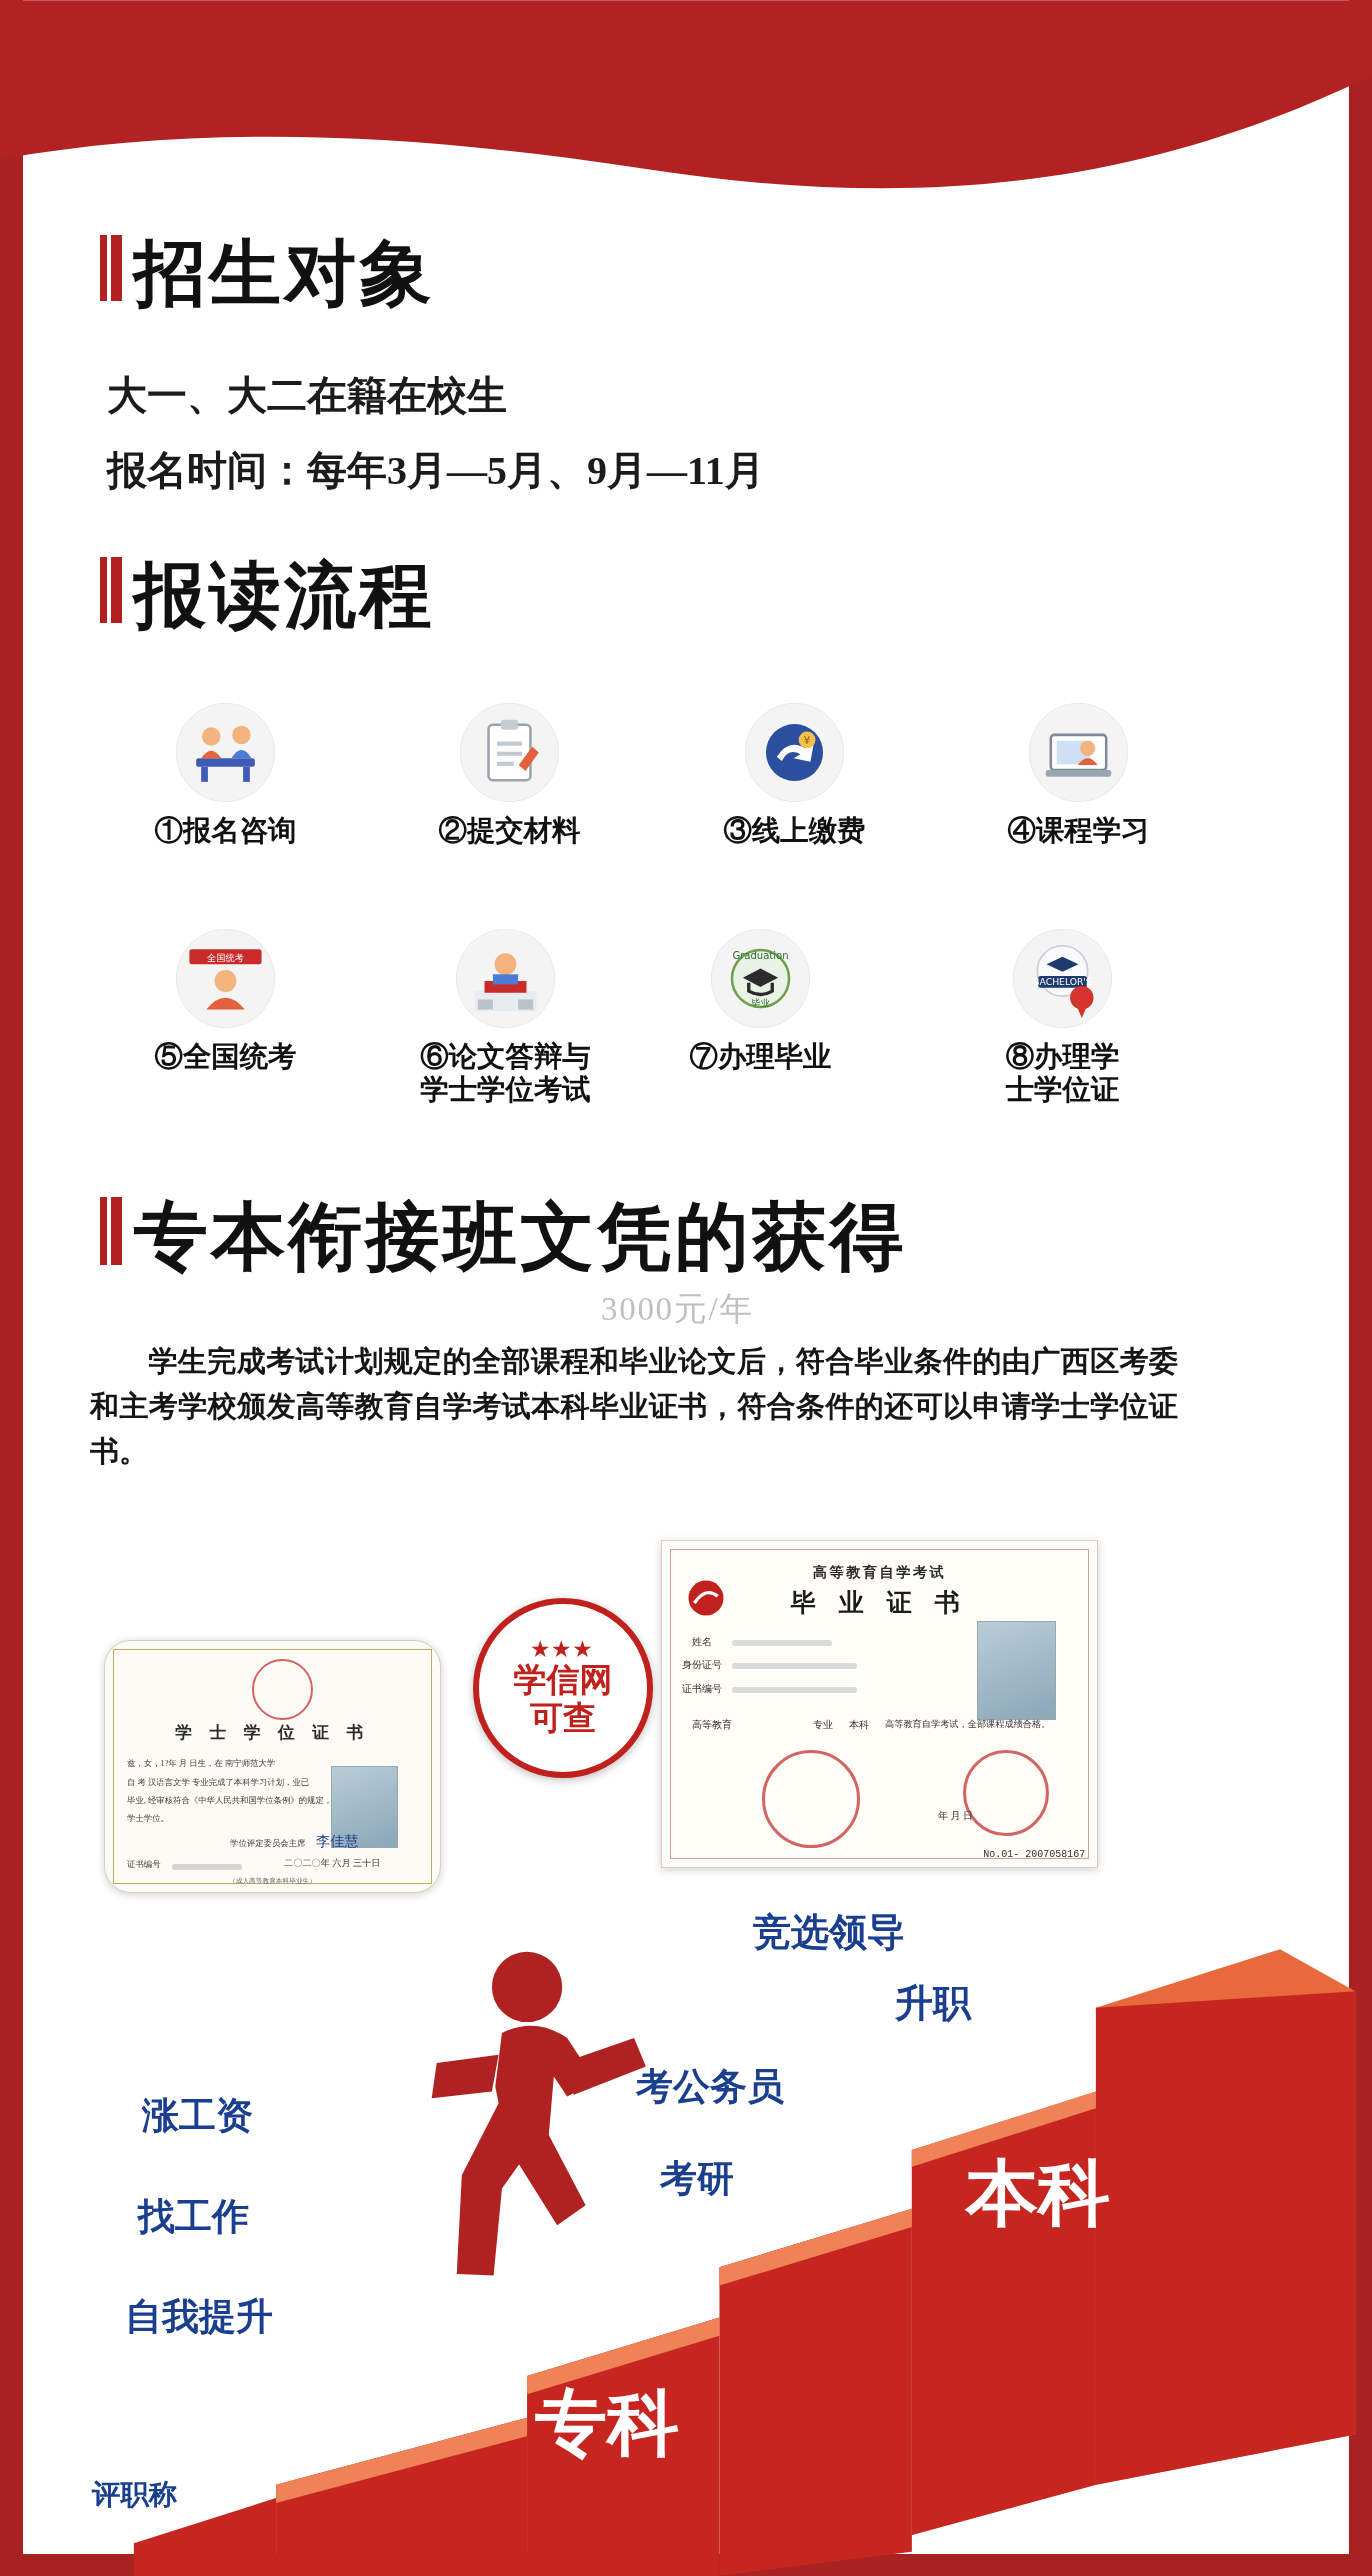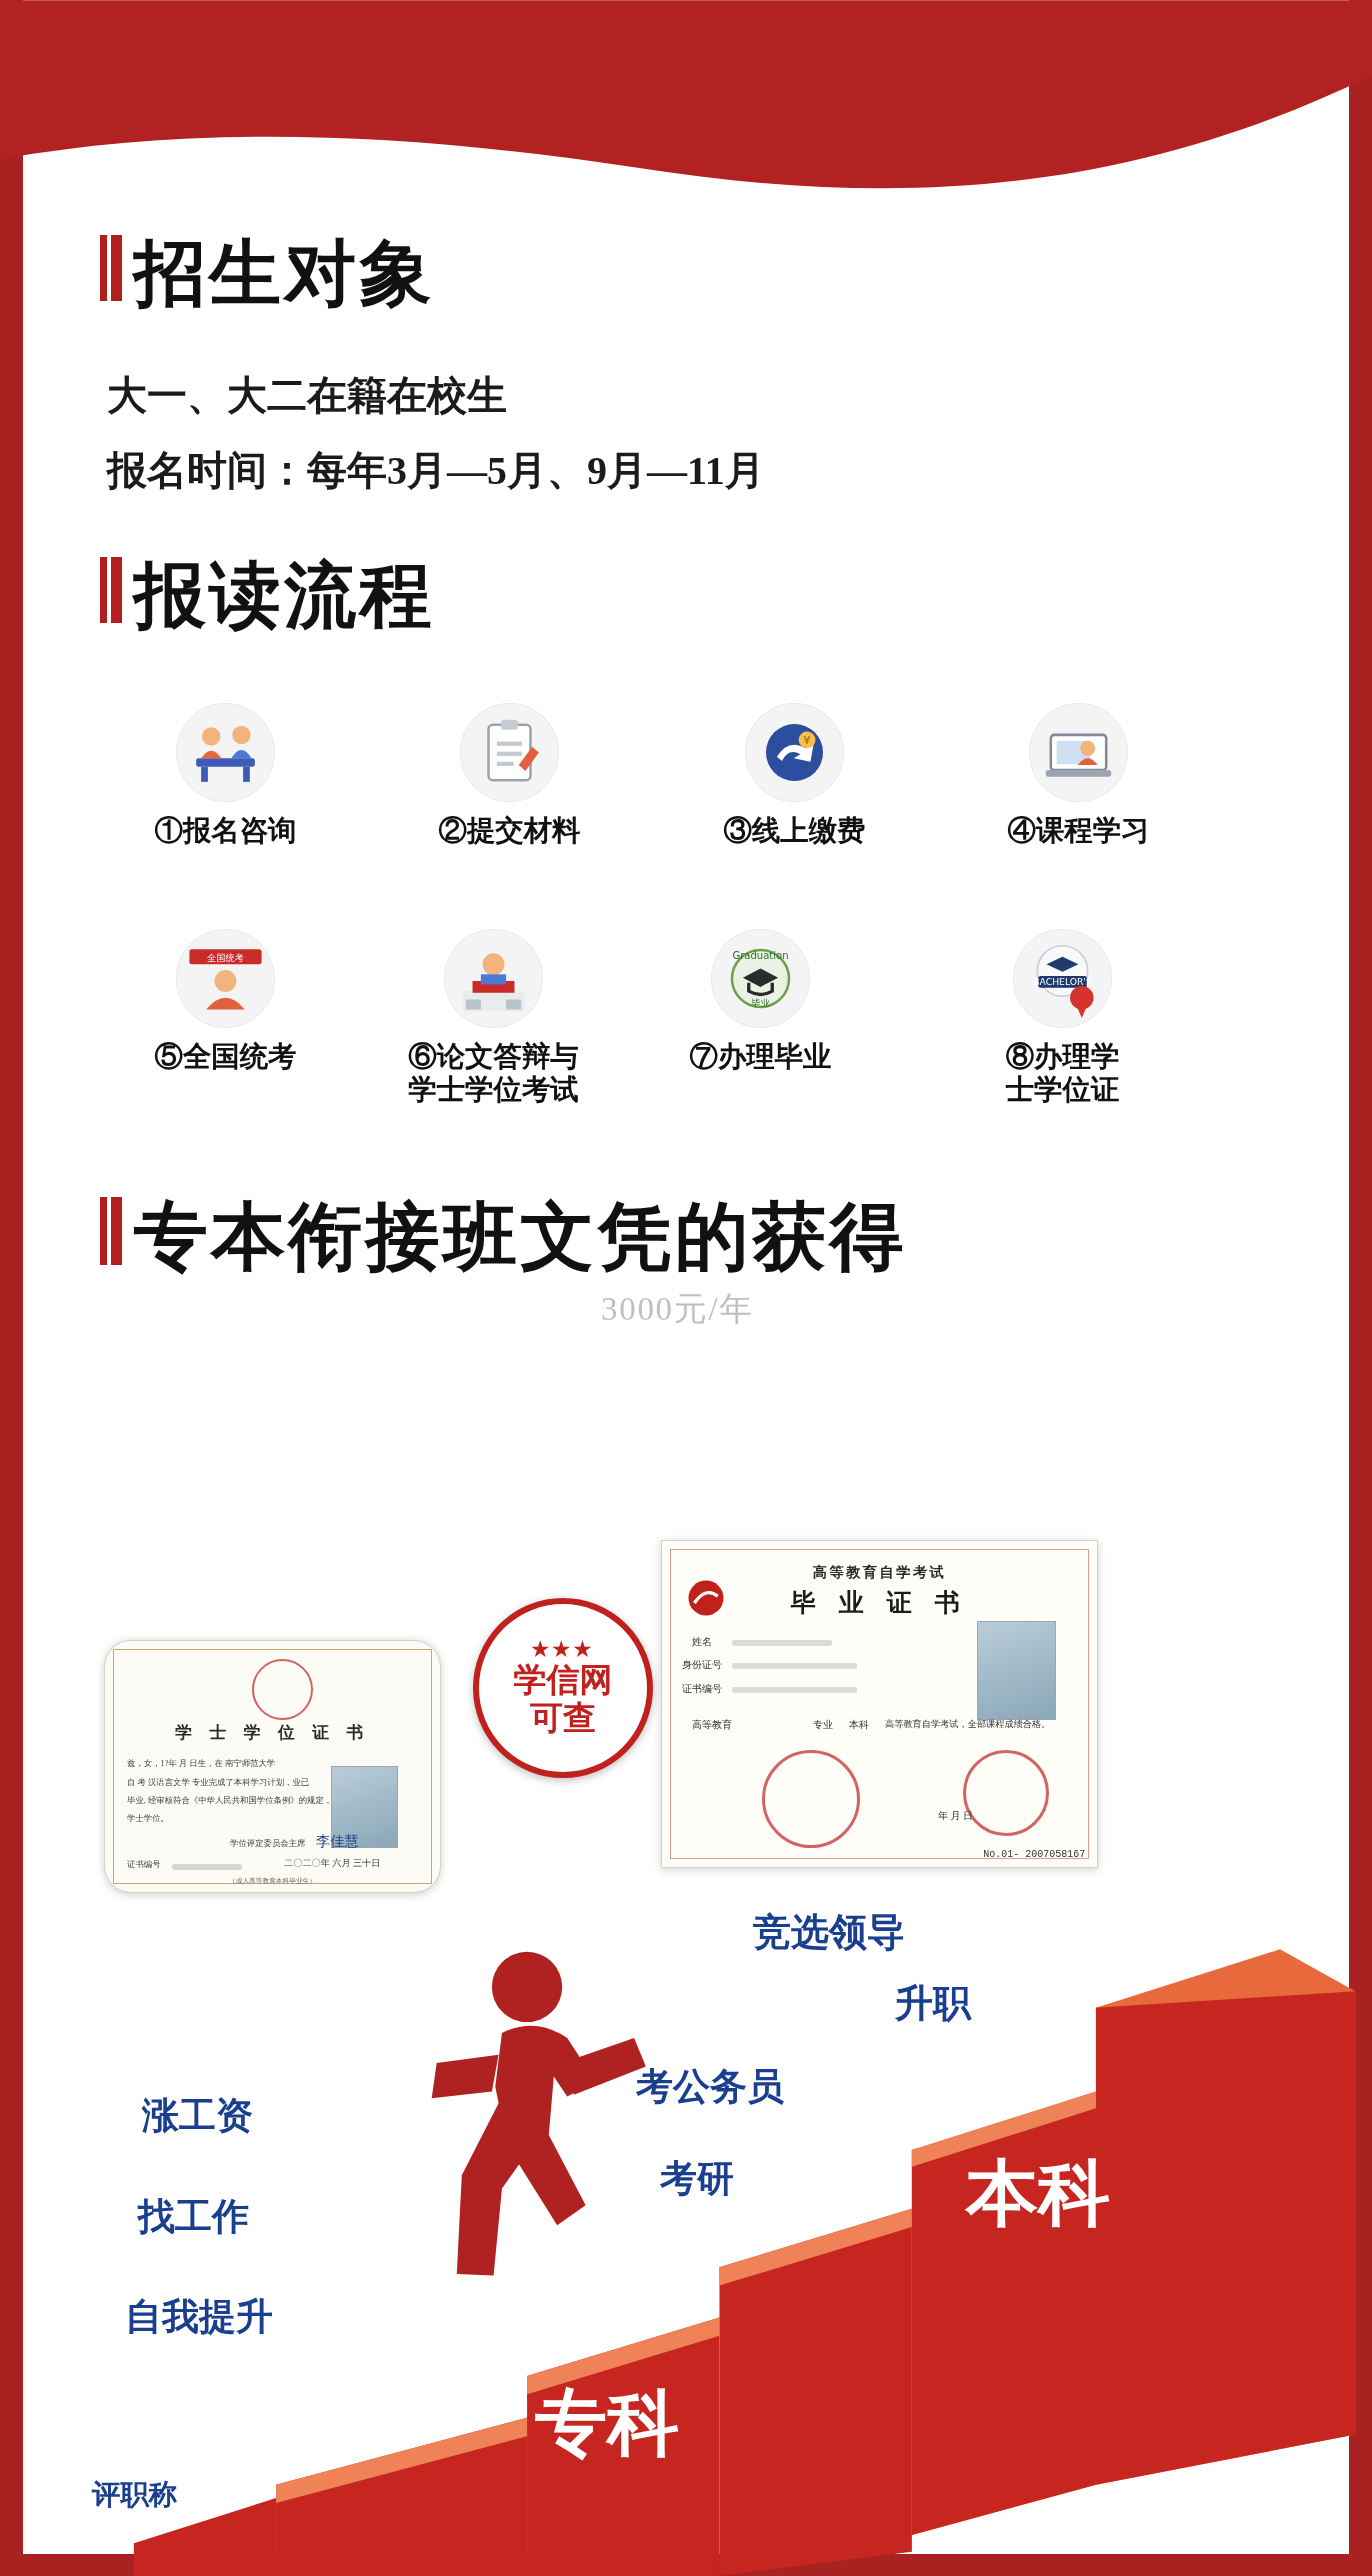--- a/index.html
+++ b/index.html
@@ -248,21 +248,21 @@
         <div class="proc-icon">
           <svg width="99" height="99" viewBox="0 0 118 118">
             <rect x="16" y="24" width="86" height="18" rx="3" fill="#c92b2b"></rect>
             <text x="59" y="38" font-size="11" text-anchor="middle" fill="#ffffff" font-family="DejaVu Sans, sans-serif">全国统考</text>
             <circle cx="59" cy="62" r="13" fill="#f2b37c"></circle>
             <path d="M36 96 q23 -28 46 0 z" fill="#e3603f"></path>
           </svg>
         </div>
         <div class="proc-label">⑤全国统考</div>
       </div>
-      <div class="proc-item" style="left:268px;">
+      <div class="proc-item" style="left:280px;">
         <div class="proc-icon">
           <svg width="99" height="99" viewBox="0 0 118 118">
             <rect x="22" y="74" width="74" height="24" fill="#e9ecef"></rect>
             <rect x="34" y="62" width="50" height="14" fill="#c92b2b"></rect>
             <circle cx="59" cy="42" r="13" fill="#f2b37c"></circle>
             <rect x="44" y="54" width="30" height="12" fill="#4b7bd6"></rect>
             <rect x="26" y="84" width="18" height="12" fill="#bac3cc"></rect>
             <rect x="74" y="84" width="18" height="12" fill="#bac3cc"></rect>
           </svg>
         </div>
@@ -297,20 +297,23 @@
       </div>
     </div>
   </div>
 
   <div class="section-title" style="left:100px;top:1188px;font-size:74px;">
     <span class="bar-mark"></span><span>专本衔接班文凭的获得</span>
   </div>
 
   <div class="price" style="left:601px;top:1287px;">3000元/年</div>
 
+  <div class="para">
+    <span class="indent"></span><span>学生完成考试计划规定的全部课程和毕业论文后，符合毕业条件的由广西区考委和主考学校颁发高等教育自学考试本科毕业证书，符合条件的还可以申请学士学位证书。</span>
+  </div>
 
   <div class="cert-area">
 
     <div class="cert cert-grad">
       <div class="cert-grad-inner"></div>
       <div class="cert-title" style="top:22px;font-size:14.2px;letter-spacing:2.5px;">高等教育自学考试</div>
       <div class="cert-title" style="top:45px;font-size:25px;letter-spacing:8.4px;color:#1b1b1b;">毕 业 证 书</div>
       <svg style="position:absolute;left:22px;top:37px;" width="44" height="40" viewBox="0 0 52 48">
         <circle cx="26" cy="24" r="21" fill="#c0211d"></circle>
         <path d="M12 30 q14 -20 28 -8" stroke="#ffffff" stroke-width="4" fill="none"></path>

